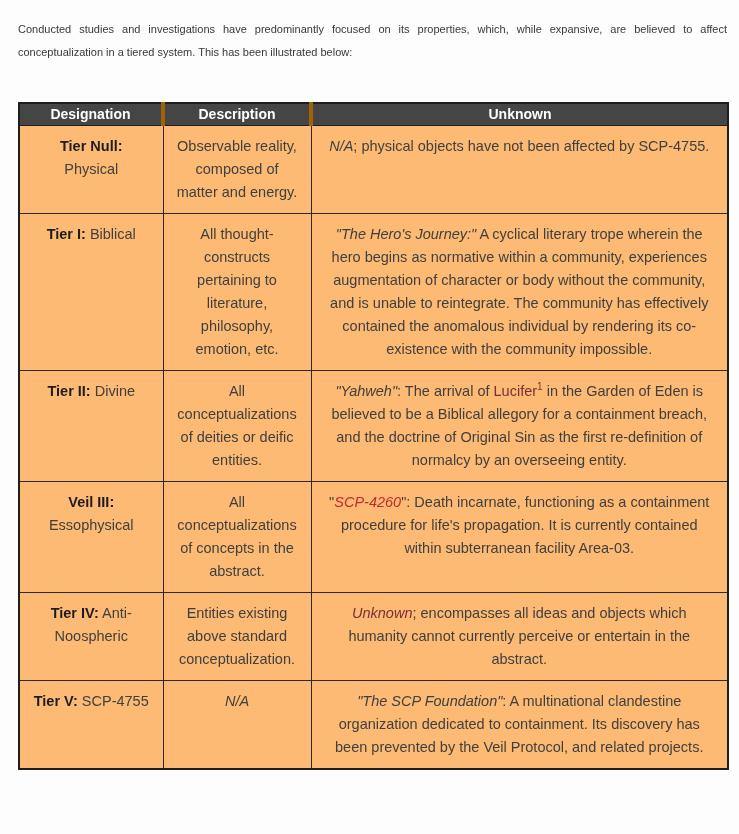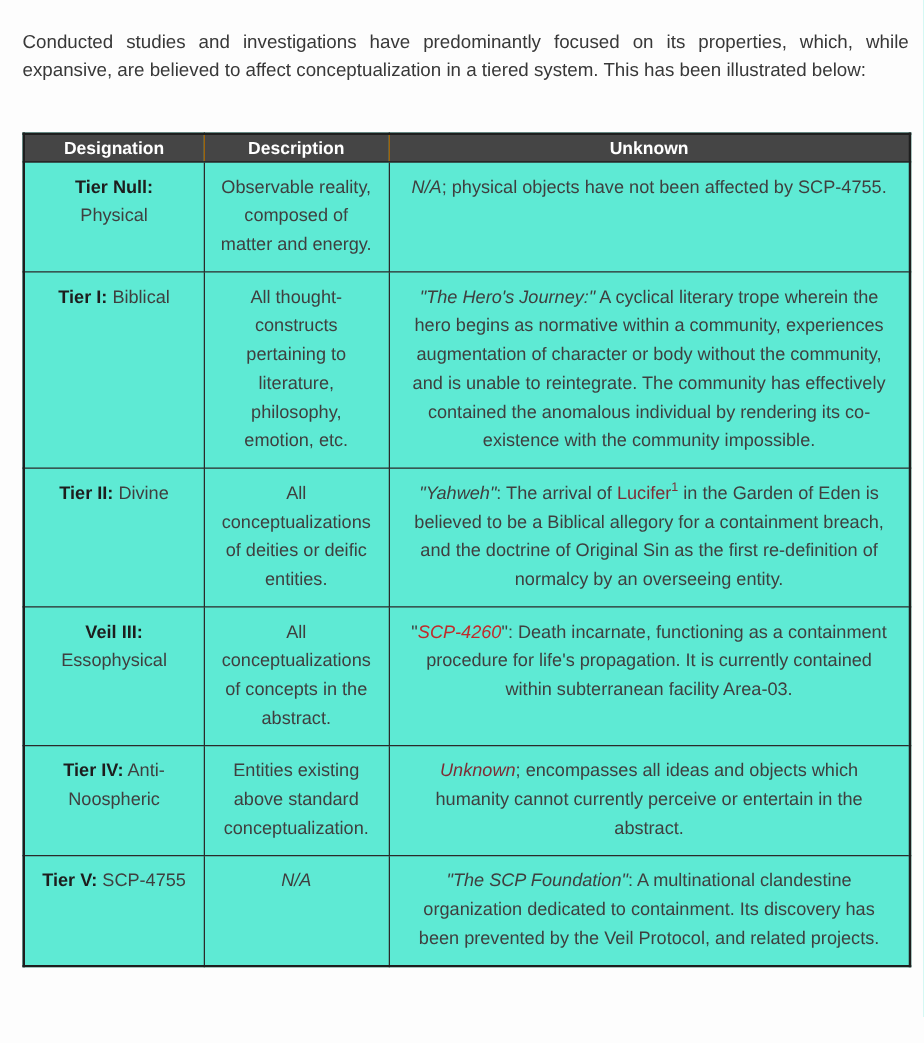--- a/index.html
+++ b/index.html
@@ -5,41 +5,41 @@
   html,body{margin:0;padding:0;}
   body{
     width:739px;
     background:#fdfdfd;
     font-family:"Liberation Sans", sans-serif;
     color:#3b3b3b;
     -webkit-font-smoothing:antialiased;
   }
   .intro{
     padding:7px 12px 0 18px;
-    font-size:15px;
+    font-size:11px;
     line-height:23px;
     text-align:justify;
     color:#383838;
   }
   table.tier-table{
     border-collapse:collapse;
     table-layout:fixed;
     width:709px;
     margin:38px 0 0 18px;
     border:2px solid #1e1e1e;
-    background:#5eead4;
+    background:#fdba74;
   }
   table.tier-table th{
     background:#454545;
     color:#ffffff;
     font-size:14px;
     font-weight:bold;
     padding:2px 4px 3px 4px;
     text-align:center;
-    border-left:1px solid #a16207;
+    border-left:4px solid #a16207;
     border-bottom:1px solid #1e1e1e;
   }
   table.tier-table th:first-child{border-left:none;}
   table.tier-table td{
     border:1px solid #2a2a2a;
     vertical-align:top;
     padding:9px 12px;
     font-size:14.5px;
     line-height:23px;
     color:#3f3f3f;

